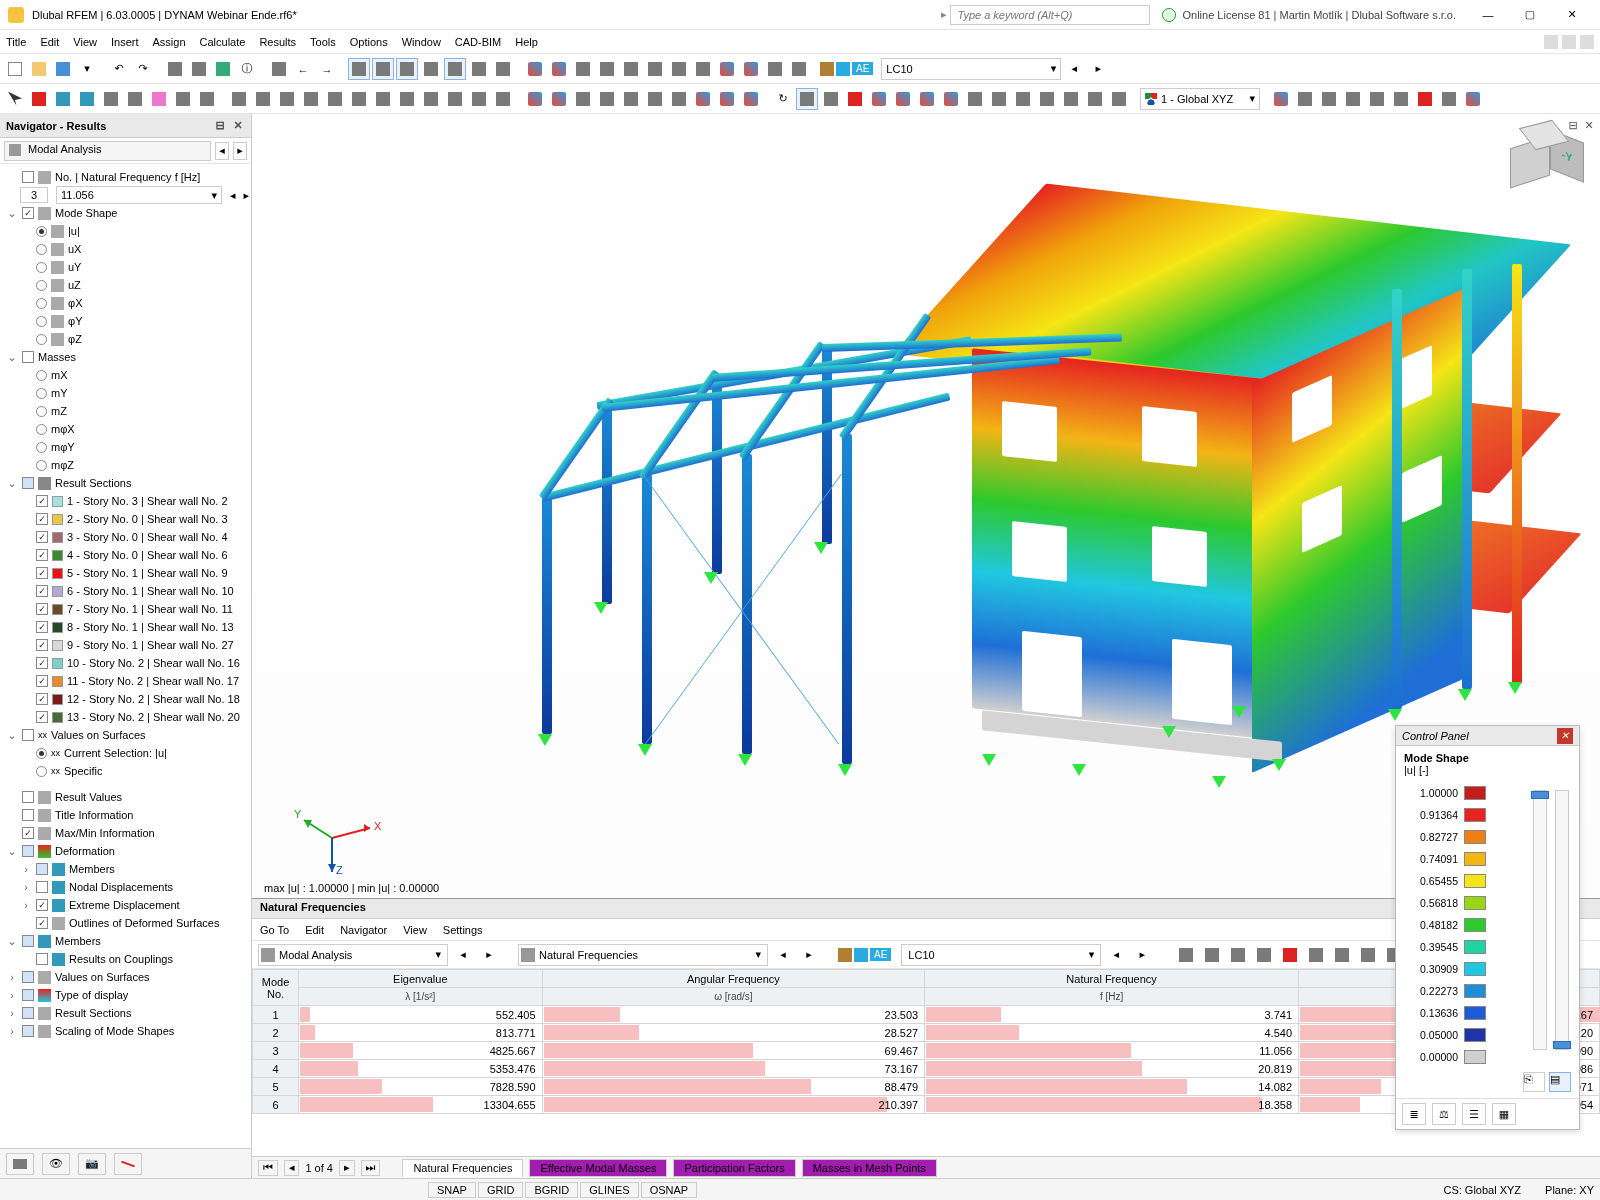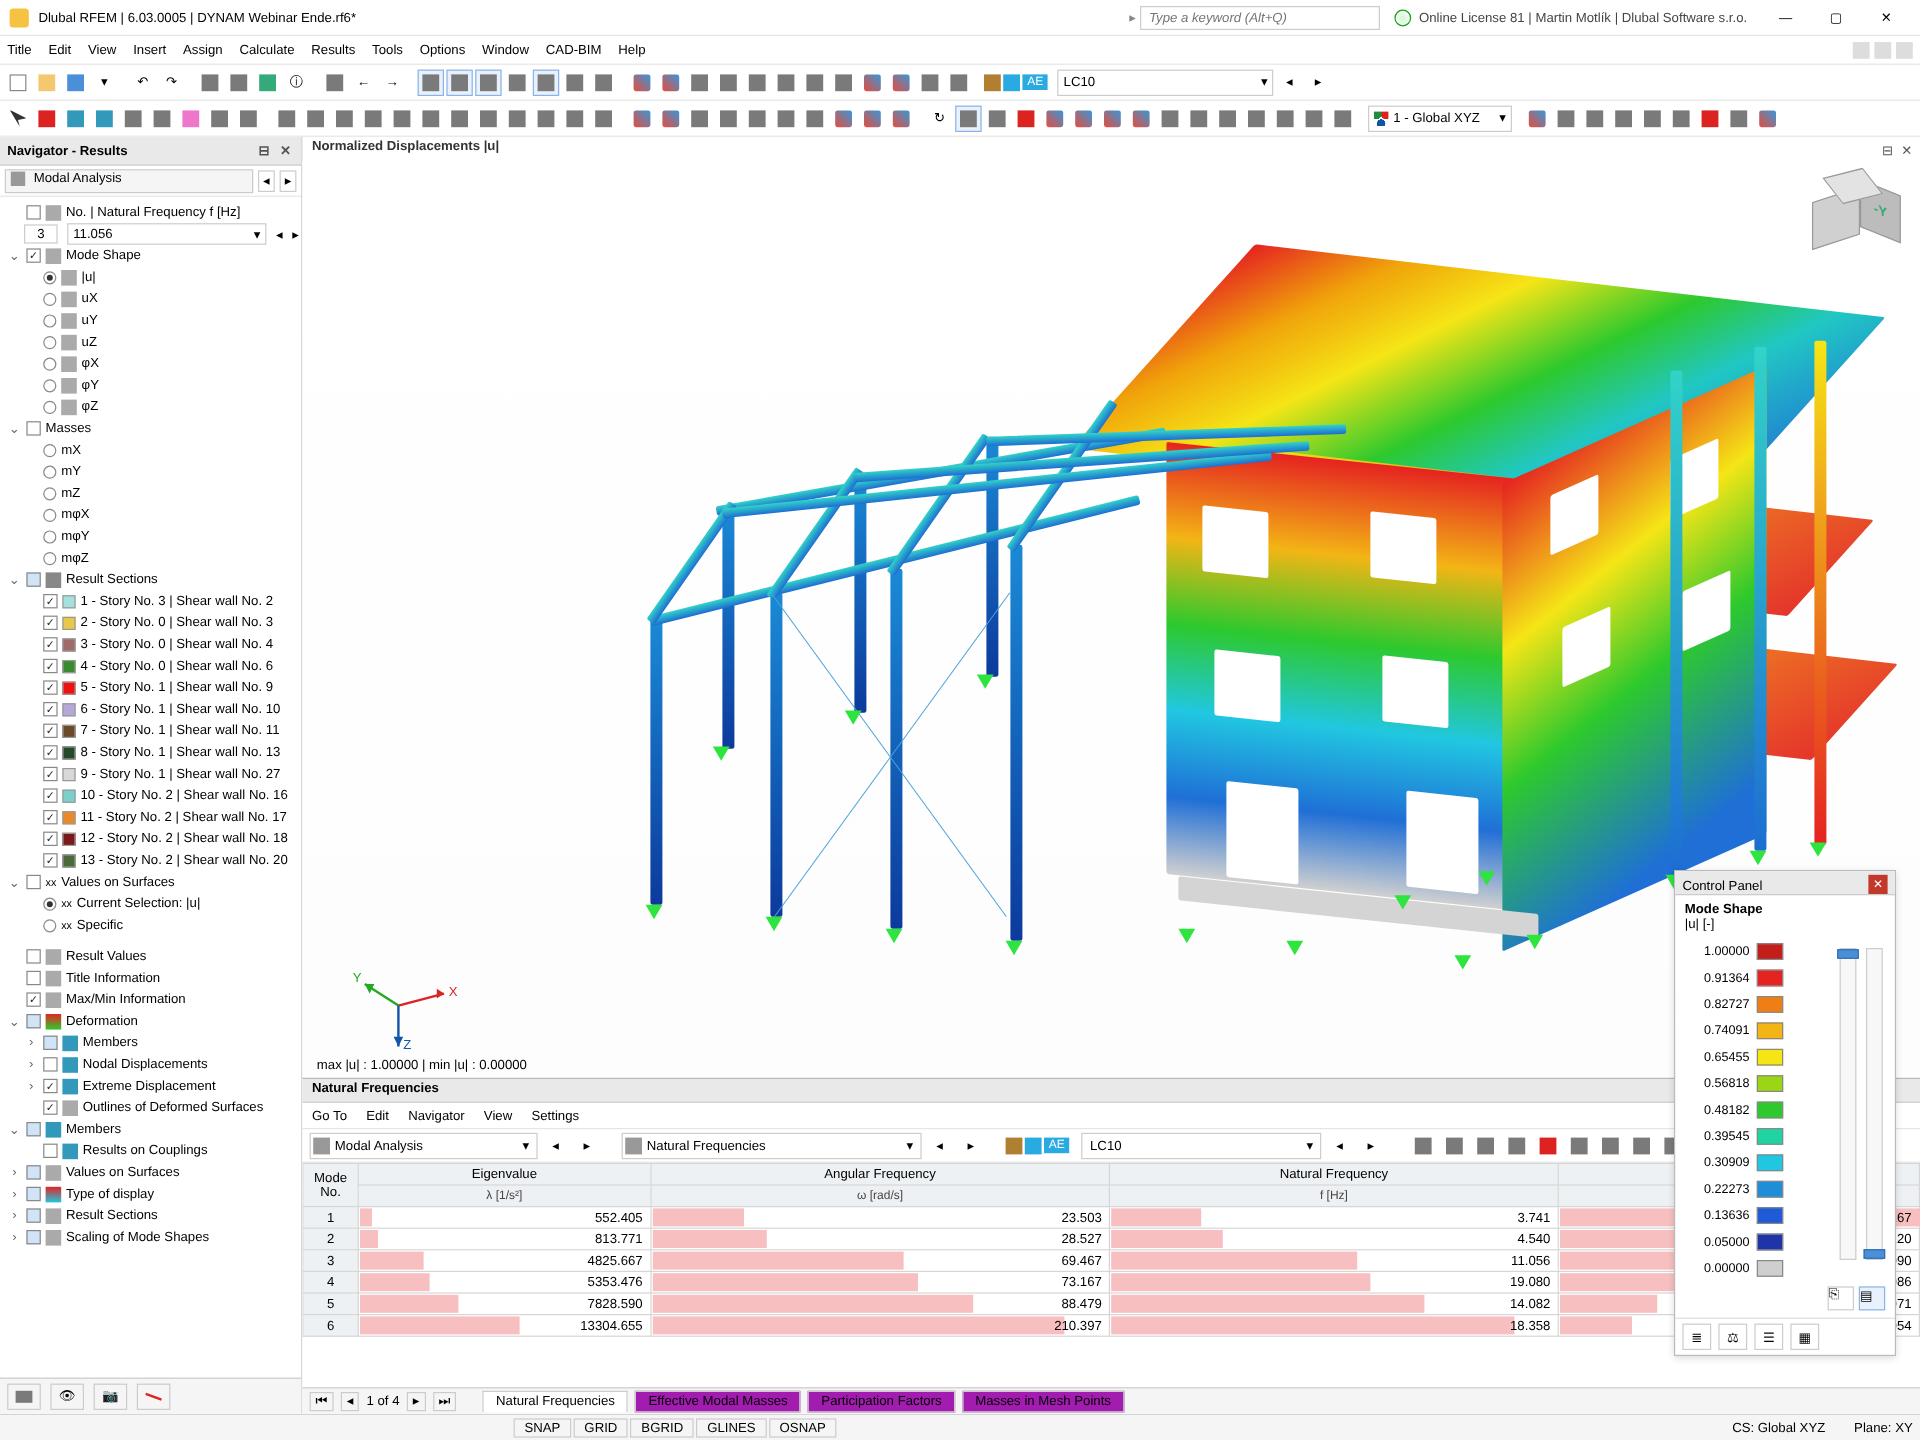--- a/index.html
+++ b/index.html
@@ -84,21 +84,21 @@
 .tbl td.bar .fill{position:absolute;left:1px;top:1px;bottom:1px;background:#f7bfc0;z-index:0;}
 .tbl td.bar span{position:relative;z-index:1;}
 .tp-pager{height:22px;border-top:1px solid #ccc;display:flex;align-items:center;padding:0 6px;gap:6px;background:#f5f5f5;}
 .tp-pager .pg{border:1px solid #ccc;padding:0 4px;height:16px;display:flex;align-items:center;}
 .tp-pager .tab{padding:2px 10px;border:1px solid #ccc;background:#a21caf;height:18px;display:flex;align-items:center;}
 .tp-pager .tab.act{background:#fff;border-bottom-color:#fff;}
 .statusbar{height:22px;border-top:1px solid #ccc;display:flex;align-items:center;gap:2px;padding:0 6px;background:#f5f5f5;font-size:11px;}
 .statusbar .chip{border:1px solid #ccc;padding:1px 8px;}
 .statusbar .seg{margin-left:auto;display:flex;gap:24px;}
 .ctrl-panel{position:absolute;right:20px;bottom:70px;width:185px;border:1px solid #bbb;background:#fff;box-shadow:0 2px 6px rgba(0,0,0,.15);z-index:40;}
-.ctrl-panel .hd{height:20px;background:#e9e9e9;display:flex;align-items:flex-end;padding:0 6px;border-bottom:1px solid #ccc;}
+.ctrl-panel .hd{height:20px;background:#e9e9e9;display:flex;align-items:center;padding:0 6px;border-bottom:1px solid #ccc;font-style:italic;}
 .ctrl-panel .hd .x{margin-left:auto;width:16px;height:16px;background:#c0392b;color:#fff;display:flex;align-items:center;justify-content:center;font-size:10px;}
 .ctrl-panel .body{padding:6px 8px;}
 .scale-row{display:flex;align-items:center;height:22px;gap:6px;}
 .scale-row .val{width:54px;text-align:right;font-size:10.5px;}
 .scale-row .sw{width:22px;height:14px;border:1px solid #888;}
 .ctrl-panel .sliders{display:flex;gap:8px;padding:8px 2px 4px;}
 .ctrl-panel .slider{width:14px;height:260px;border:1px solid #ccc;position:relative;background:#f7f7f7;}
 .ctrl-panel .slider .thumb{position:absolute;left:-3px;width:18px;height:8px;background:#4a90d9;border:1px solid #2d6db3;}
 .ctrl-panel .foot{border-top:1px solid #ddd;padding:4px 6px;display:flex;gap:6px;}
 .ctrl-panel .foot .b{width:24px;height:22px;border:1px solid #ccc;display:flex;align-items:center;justify-content:center;}
@@ -749,21 +749,20 @@
         </div>
       <div class="ib">👁</div>
       <div class="ib">📷</div>
       <div class="ib">
           <div style="width:14px;height:2px;background:#d22;transform:rotate(20deg)"></div>
         </div>
     </div>
   </div>
 
   <div class="content">
-    <div class="view-head">Normalized Displacements |u|</div>
     <div class="viewport">
 
       <div class="navcube">
         <div class="face" style="width:40px;height:40px;transform:skewY(-18deg);left:0;top:18px;background:#d0d0d0"></div>
         <div class="face" style="width:34px;height:40px;transform:skewY(22deg);left:40px;top:12px;background:#bcbcbc;display:flex;align-items:center;justify-content:center;color:#3a7;font-weight:bold">-Y</div>
         <div class="face" style="width:40px;height:22px;transform:skewX(38deg) skewY(-12deg);left:14px;top:0;background:#e3e3e3"></div>
       </div>
 
       <div class="model">
 
@@ -953,21 +952,21 @@
                 <td class="rownum">3</td>
   <td class="bar"><div class="fill" style="width:22%"></div><span>4825.667</span></td>
   <td class="bar"><div class="fill" style="width:55%"></div><span>69.467</span></td>
   <td class="bar"><div class="fill" style="width:55%"></div><span>11.056</span></td>
   <td class="bar"><div class="fill" style="width:34%"></div><span>0.090</span></td>
               </tr>
               <tr>
                 <td class="rownum">4</td>
   <td class="bar"><div class="fill" style="width:24%"></div><span>5353.476</span></td>
   <td class="bar"><div class="fill" style="width:58%"></div><span>73.167</span></td>
-  <td class="bar"><div class="fill" style="width:58%"></div><span>19.080</span></td>
+  <td class="bar"><div class="fill" style="width:58%"></div><span>20.819</span></td>
   <td class="bar"><div class="fill" style="width:32%"></div><span>0.086</span></td>
               </tr>
               <tr>
                 <td class="rownum">5</td>
   <td class="bar"><div class="fill" style="width:34%"></div><span>7828.590</span></td>
   <td class="bar"><div class="fill" style="width:70%"></div><span>88.479</span></td>
   <td class="bar"><div class="fill" style="width:70%"></div><span>14.082</span></td>
   <td class="bar"><div class="fill" style="width:27%"></div><span>0.071</span></td>
               </tr>
               <tr>

